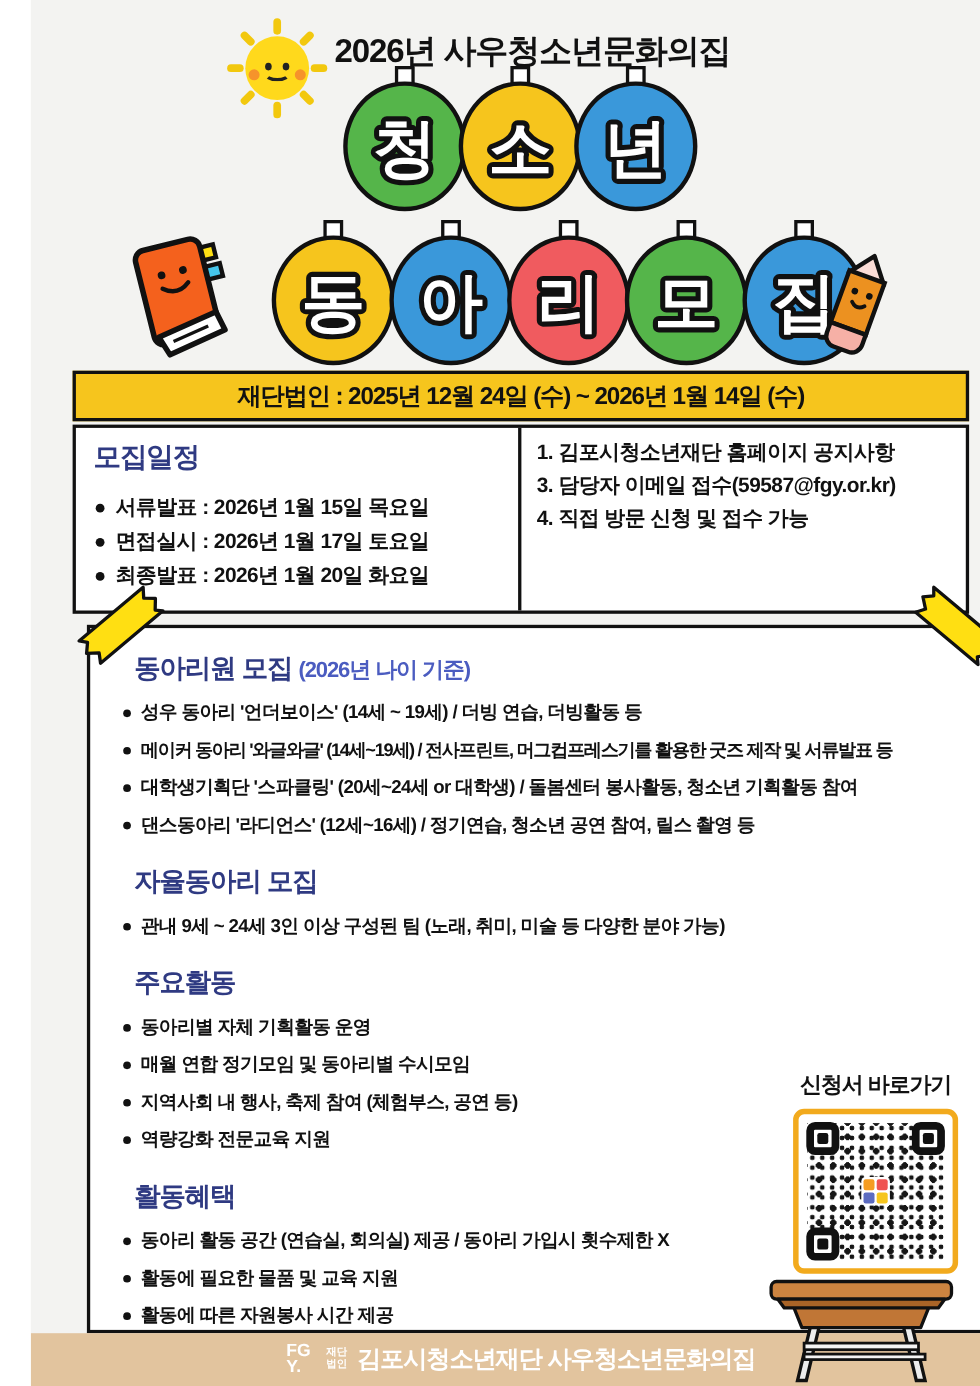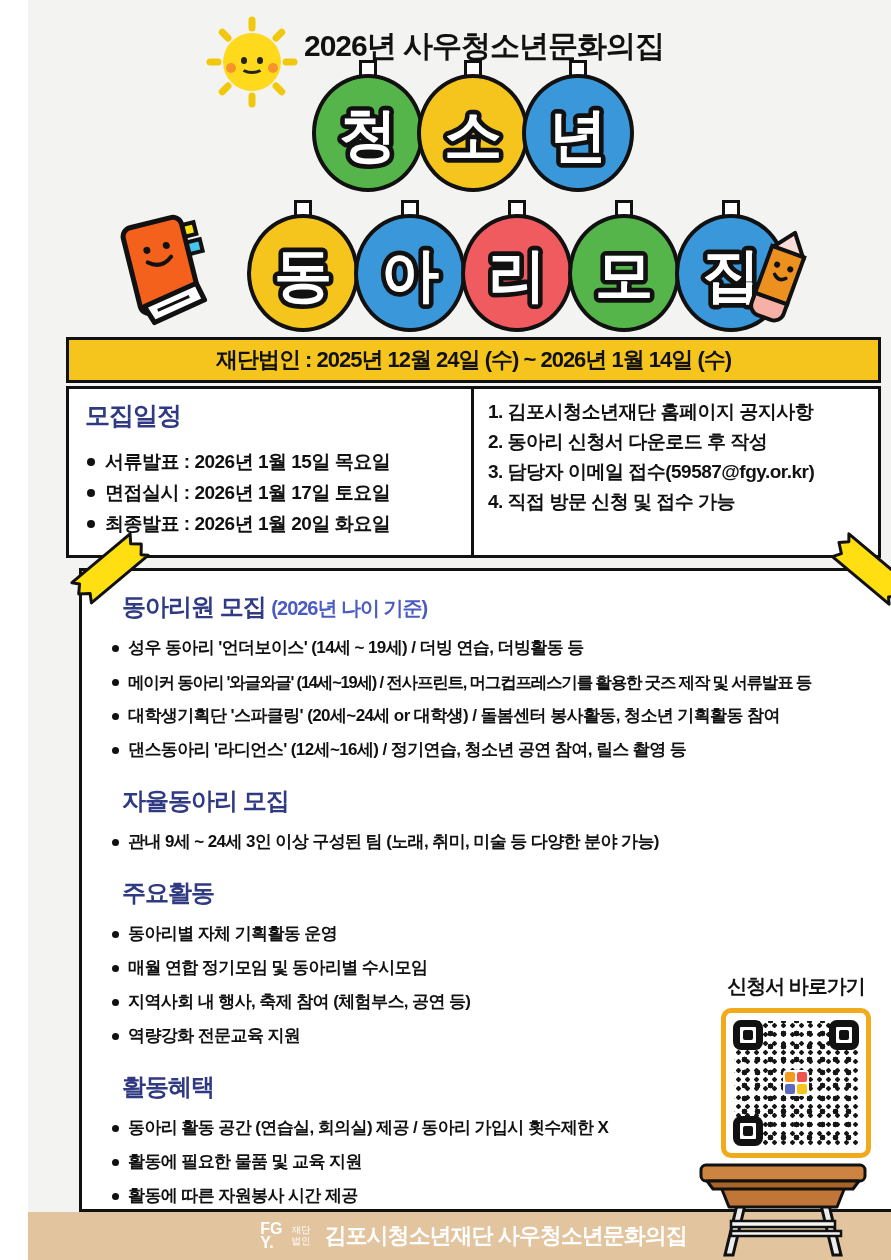--- a/index.html
+++ b/index.html
@@ -83,21 +83,21 @@
   .qr-logo span { width:10px; height:10px; border-radius:2px; display:block; }
   .ql1 { background:#f59c20; } .ql2 { background:#ef5350; } .ql3 { background:#5c6bc0; } .ql4 { background:#f6c51d; }
   
   .desk { position:absolute; right:30px; top:588px; z-index:7; }
   
   .footer {
     position:absolute; left:0; top:1212px; width:100%; height:48px;
     background:#e2c49e; display:flex; align-items:center; justify-content:center; gap:9px; color:#fff;
   }
   .fgy-logo { font-weight:800; font-size:16px; line-height:0.85; letter-spacing:0; text-align:left; }
-  .fgy-small { width:24px; font-size:9.5px; font-weight:400; line-height:1.15; word-break:break-all; }
+  .fgy-small { width:24px; font-size:9.5px; font-weight:700; line-height:1.15; word-break:break-all;text-align:right; }
   .footer-text { font-size:22px; font-weight:800; letter-spacing:-1px; }
 </style>
 </head>
 <body>
 
 <div class="poster">
 
   <div class="header">
 
     <div class="sun">
@@ -217,21 +217,20 @@
 
   <div class="cols">
     <div class="col left">
       <div class="col-title">모집일정</div>
       <div class="bullet">서류발표 : 2026년 1월 15일 목요일</div>
       <div class="bullet">면접실시 : 2026년 1월 17일 토요일</div>
       <div class="bullet">최종발표 : 2026년 1월 20일 화요일</div>
     </div>
     <div class="col right">
       <div class="plain-item">1. 김포시청소년재단 홈페이지 공지사항</div>
-      <div class="plain-item">2. 동아리 신청서 다운로드 후 작성</div>
       <div class="plain-item">3. 담당자 이메일 접수(59587@fgy.or.kr)</div>
       <div class="plain-item">4. 직접 방문 신청 및 접수 가능</div>
     </div>
   </div>
 
   <div class="main">
 
     <svg class="tape left" width="92" height="36" viewBox="0 0 92 36">
       <polygon points="8,4 84,4 78,12 86,19 79,27 84,32 10,32 15,24 6,17 13,10" fill="#ffdf12" stroke="#111" stroke-width="3" stroke-linejoin="round"></polygon>
     </svg>

